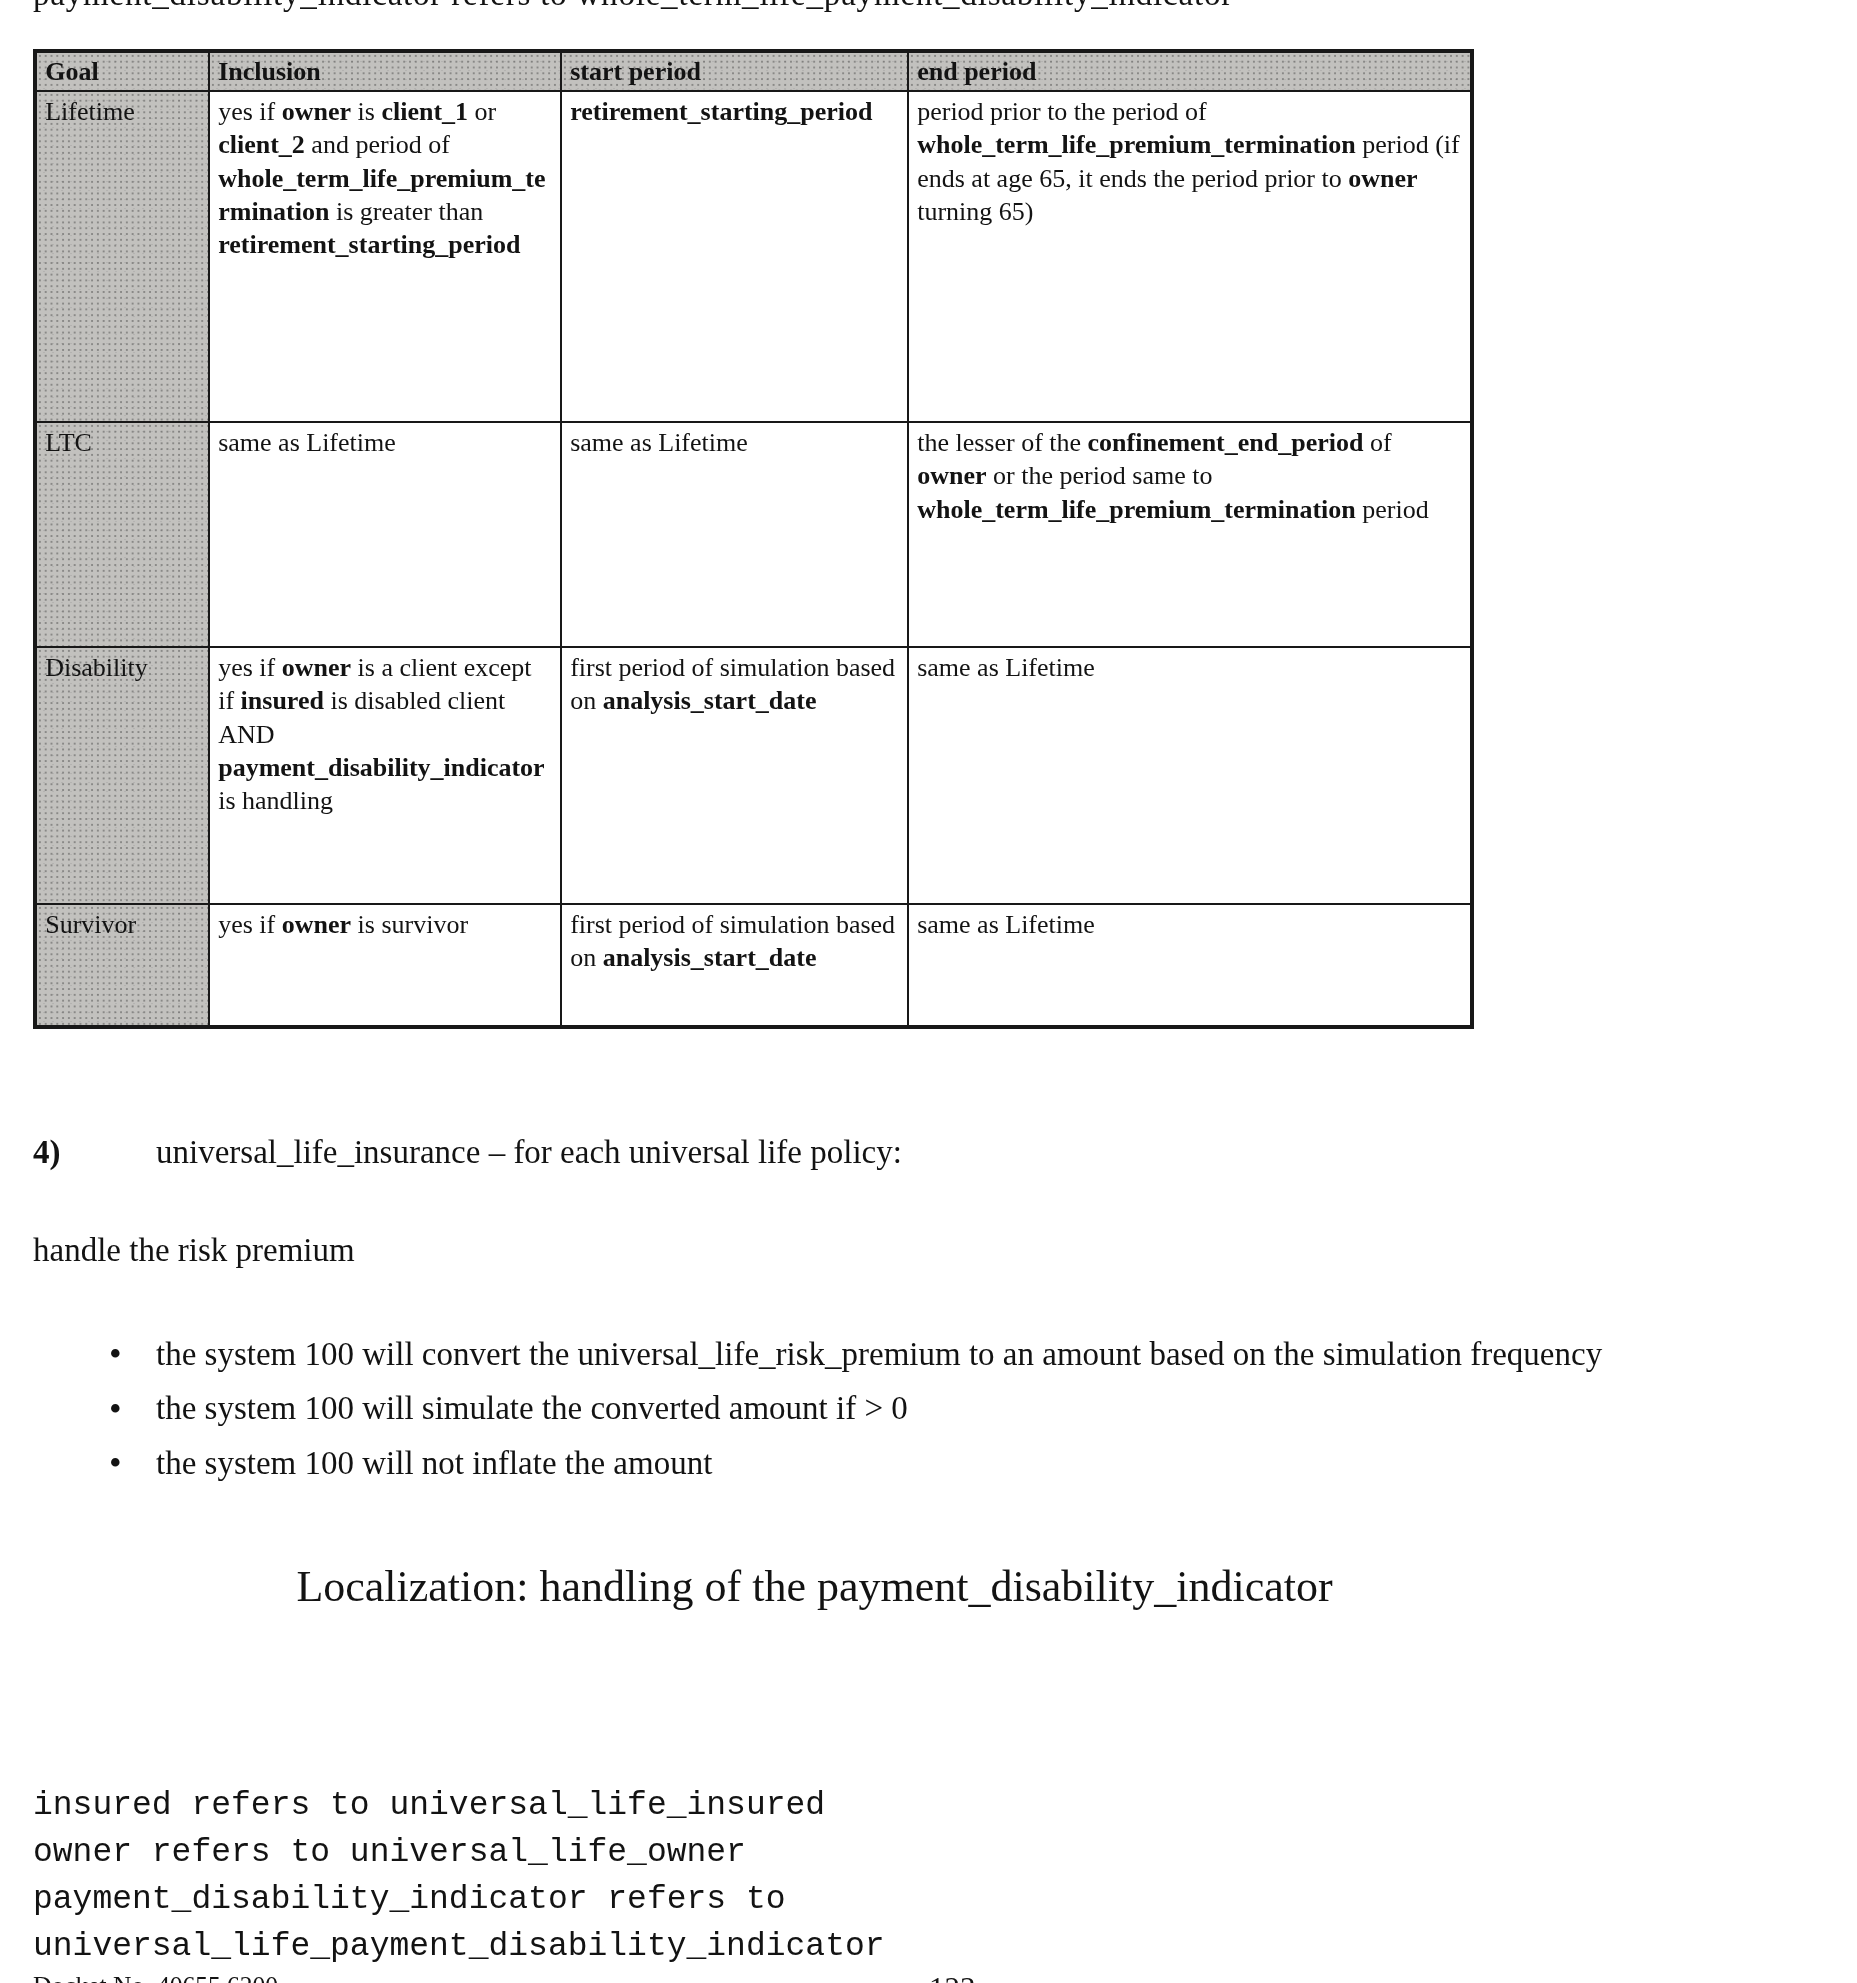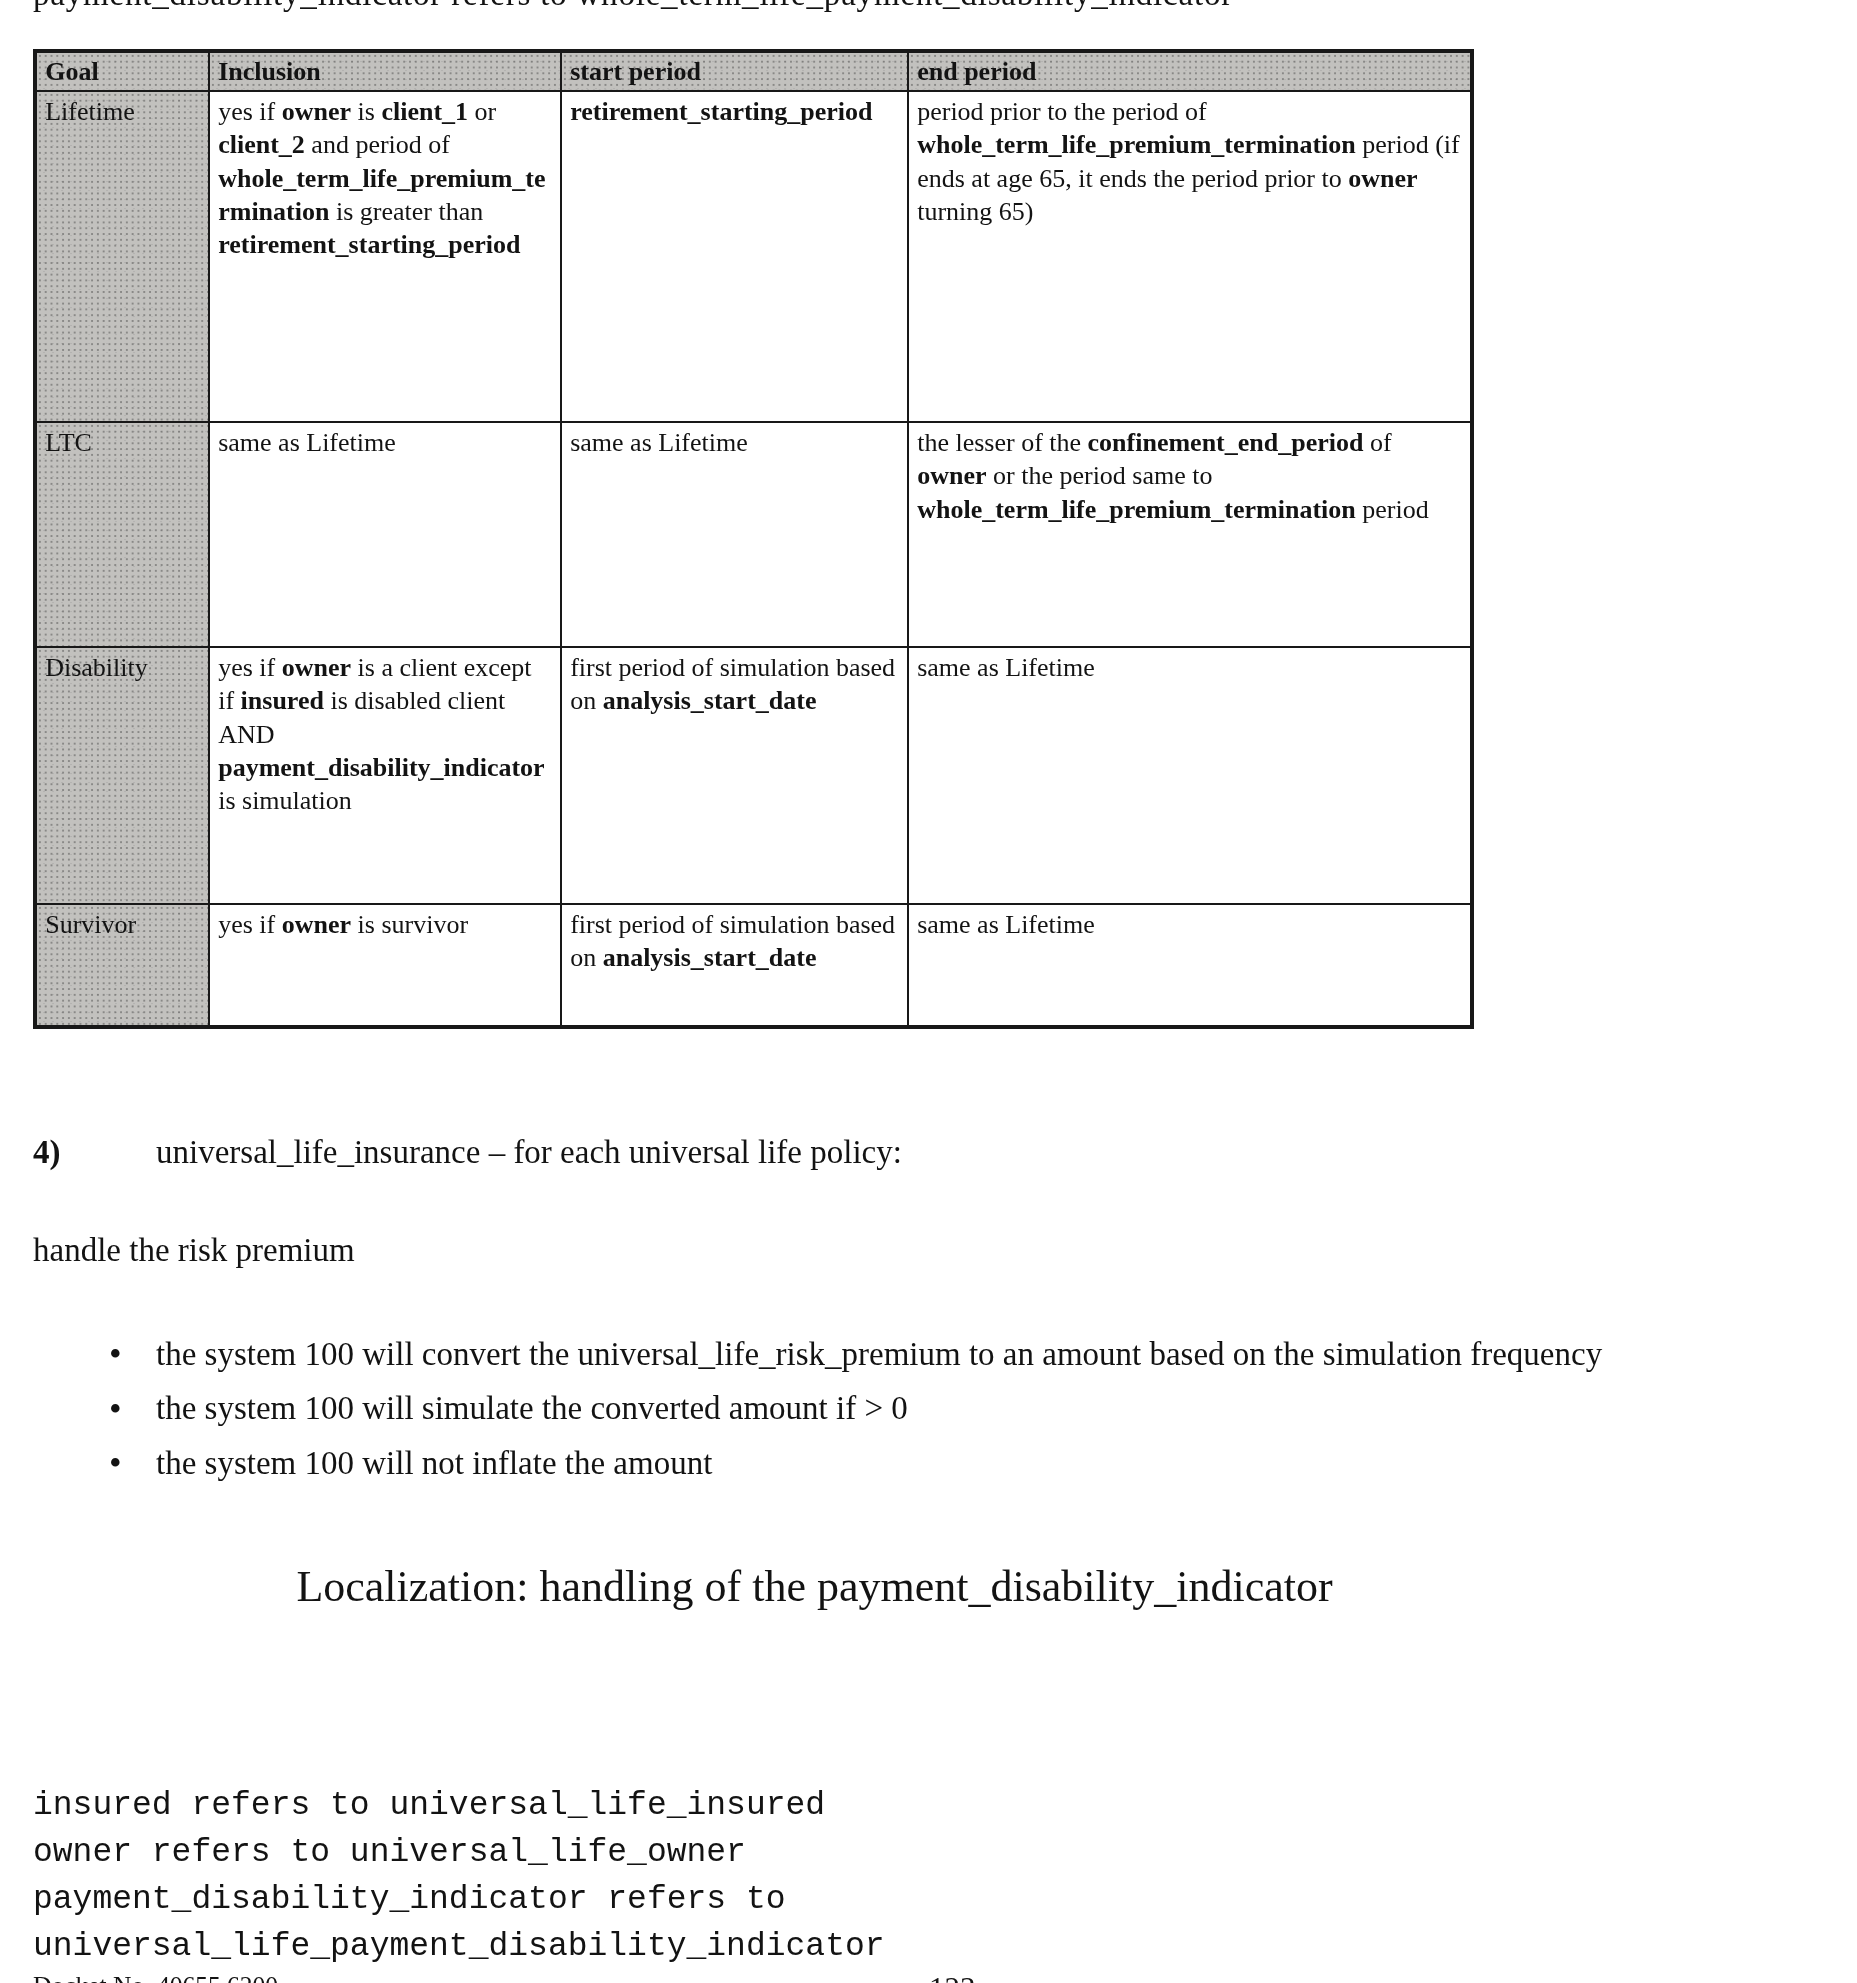--- a/index.html
+++ b/index.html
@@ -93,21 +93,21 @@
     <td><span>period prior to the period of </span><span class="b">whole_term_life_premium_termination</span><span> period (if ends at age 65, it ends the period prior to </span><span class="b">owner</span><span> turning 65)</span></td>
   </tr>
   <tr class="r-ltc">
     <td class="shade">LTC</td>
     <td><span>same as Lifetime</span></td>
     <td><span>same as Lifetime</span></td>
     <td><span>the lesser of the </span><span class="b">confinement_end_period</span><span> of </span><span class="b">owner</span><span> or the period same to </span><span class="b">whole_term_life_premium_termination</span><span> period</span></td>
   </tr>
   <tr class="r-disability">
     <td class="shade">Disability</td>
-    <td><span>yes if </span><span class="b">owner</span><span> is a client except if </span><span class="b">insured</span><span> is disabled client AND </span><span class="b">payment_disability_indicator</span><span> is simulation</span></td>
+    <td><span>yes if </span><span class="b">owner</span><span> is a client except if </span><span class="b">insured</span><span> is disabled client AND </span><span class="b">payment_disability_indicator</span><span> is handling</span></td>
     <td><span>first period of simulation based on </span><span class="b">analysis_start_date</span></td>
     <td><span>same as Lifetime</span></td>
   </tr>
   <tr class="r-survivor">
     <td class="shade">Survivor</td>
     <td><span>yes if </span><span class="b">owner</span><span> is survivor</span></td>
     <td><span>first period of simulation based on </span><span class="b">analysis_start_date</span></td>
     <td><span>same as Lifetime</span></td>
   </tr>
 </tbody>

